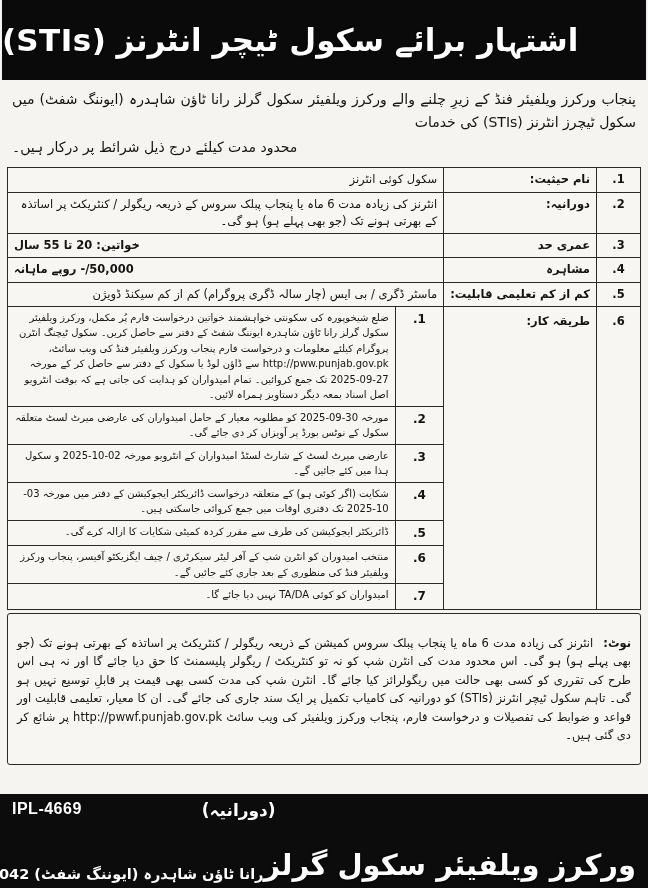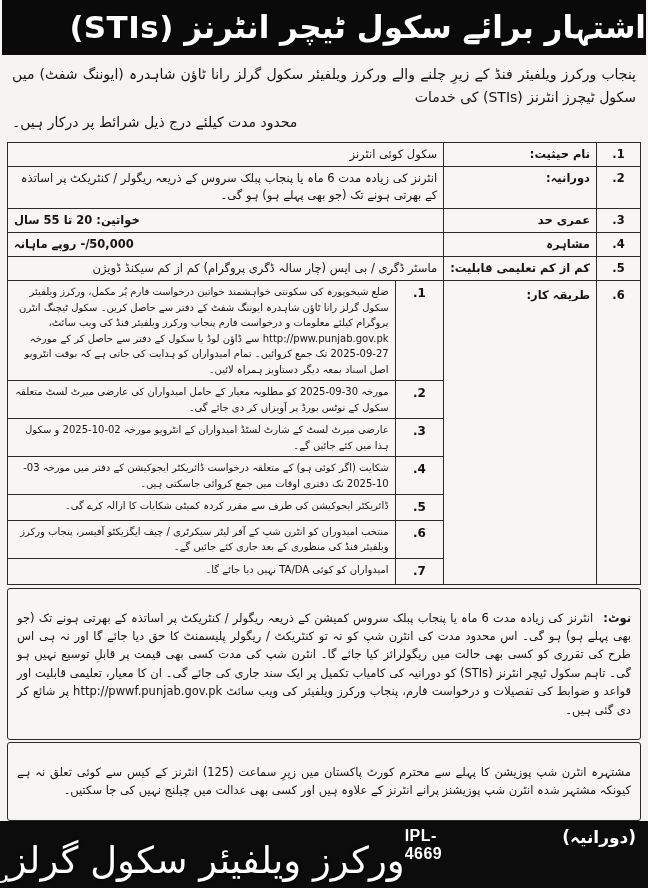--- a/index.html
+++ b/index.html
@@ -16,21 +16,21 @@
     background: #f5f4f0;
     display: flex; flex-direction: column;
     position: relative;
   }
   
   .ad-header {
     background: #0a0a0a;
     color: #ffffff;
     height: 80px;
     margin: 0 2px;
-    display: flex; align-items: center; justify-content: flex-start;
+    display: flex; align-items: center; justify-content: flex-end;
     text-align: center;
   }
   .ad-header .title {
     font-size: 31px; font-weight: bold;
     letter-spacing: 0.5px;
     text-shadow: 0 0 2px #000;
   }
   
   .intro {
     padding: 8px 12px 4px 12px;
@@ -94,40 +94,40 @@
   .disclaimer-box { margin-top: 2px; }
   .note-label { font-weight: bold; padding-left: 6px; }
   
   .footer {
     margin-top: auto;
     background: #0c0c0c;
     color: #fff;
     height: 94px;
     position: relative;
     padding: 6px 12px 4px 12px;
-    display: flex; justify-content: space-between;
+    display: flex; flex-direction: column; justify-content: space-between;
   }
   .footer-top {
     direction: ltr;
     display: flex; align-items: flex-start;
   }
   .ipl-code {
     font-family: "Liberation Sans", sans-serif;
     font-weight: bold; font-size: 16px; letter-spacing: 0.5px;
   }
   .principal {
     margin-left: 120px;
     font-size: 17px; font-weight: bold;
   }
   .footer-bottom {
     display: flex; align-items: flex-end; justify-content: space-between;
     padding-bottom: 2px;
   }
   .school-name {
-    font-size: 37px; font-weight: normal;
+    font-size: 29px; font-weight: bold;
     text-shadow: 0 0 3px #000;
     white-space: nowrap;
   }
   .address-phone { font-size: 14.5px; font-weight: bold; white-space: nowrap; }
 </style>
 </head>
 <body>
 
 <div class="page">
 
@@ -206,23 +206,20 @@
         </td>
       </tr>
     </tbody>
   </table>
 
   <div class="note-box">
     <span class="note-label">نوٹ:</span>
     <span class="note-text">انٹرنز کی زیادہ مدت 6 ماہ یا پنجاب پبلک سروس کمیشن کے ذریعہ ریگولر / کنٹریکٹ پر اساتذہ کے بھرتی ہونے تک (جو بھی پہلے ہو) ہو گی۔ اس محدود مدت کی انٹرن شپ کو نہ تو کنٹریکٹ / ریگولر پلیسمنٹ کا حق دیا جائے گا اور نہ ہی اس طرح کی تقرری کو کسی بھی حالت میں ریگولرائز کیا جائے گا۔ انٹرن شپ کی مدت کسی بھی قیمت پر قابلِ توسیع نہیں ہو گی۔ تاہم سکول ٹیچر انٹرنز (STIs) کو دورانیہ کی کامیاب تکمیل پر ایک سند جاری کی جائے گی۔ ان کا معیار، تعلیمی قابلیت اور قواعد و ضوابط کی تفصیلات و درخواست فارم، پنجاب ورکرز ویلفیئر کی ویب سائٹ http://pwwf.punjab.gov.pk پر شائع کر دی گئی ہیں۔</span>
   </div>
 
-  <div class="disclaimer-box">
-    <span>مشتہرہ انٹرن شپ پوزیشن کا پہلے سے محترم کورٹ پاکستان میں زیرِ سماعت (125) انٹرنز کے کیس سے کوئی تعلق نہ ہے کیونکہ مشتہر شدہ انٹرن شپ پوزیشنز پرانے انٹرنز کے علاوہ ہیں اور کسی بھی عدالت میں چیلنج نہیں کی جا سکتیں۔</span>
-  </div>
 
   <div class="footer">
     <div class="footer-top">
       <span class="ipl-code">IPL-4669</span>
       <span class="principal">(دورانیہ)</span>
     </div>
     <div class="footer-bottom">
       <span class="school-name">ورکرز ویلفیئر سکول گرلز</span>
       <span class="address-phone">رانا ٹاؤن شاہدرہ (ایوننگ شفٹ) 042-37960592</span>
     </div>

